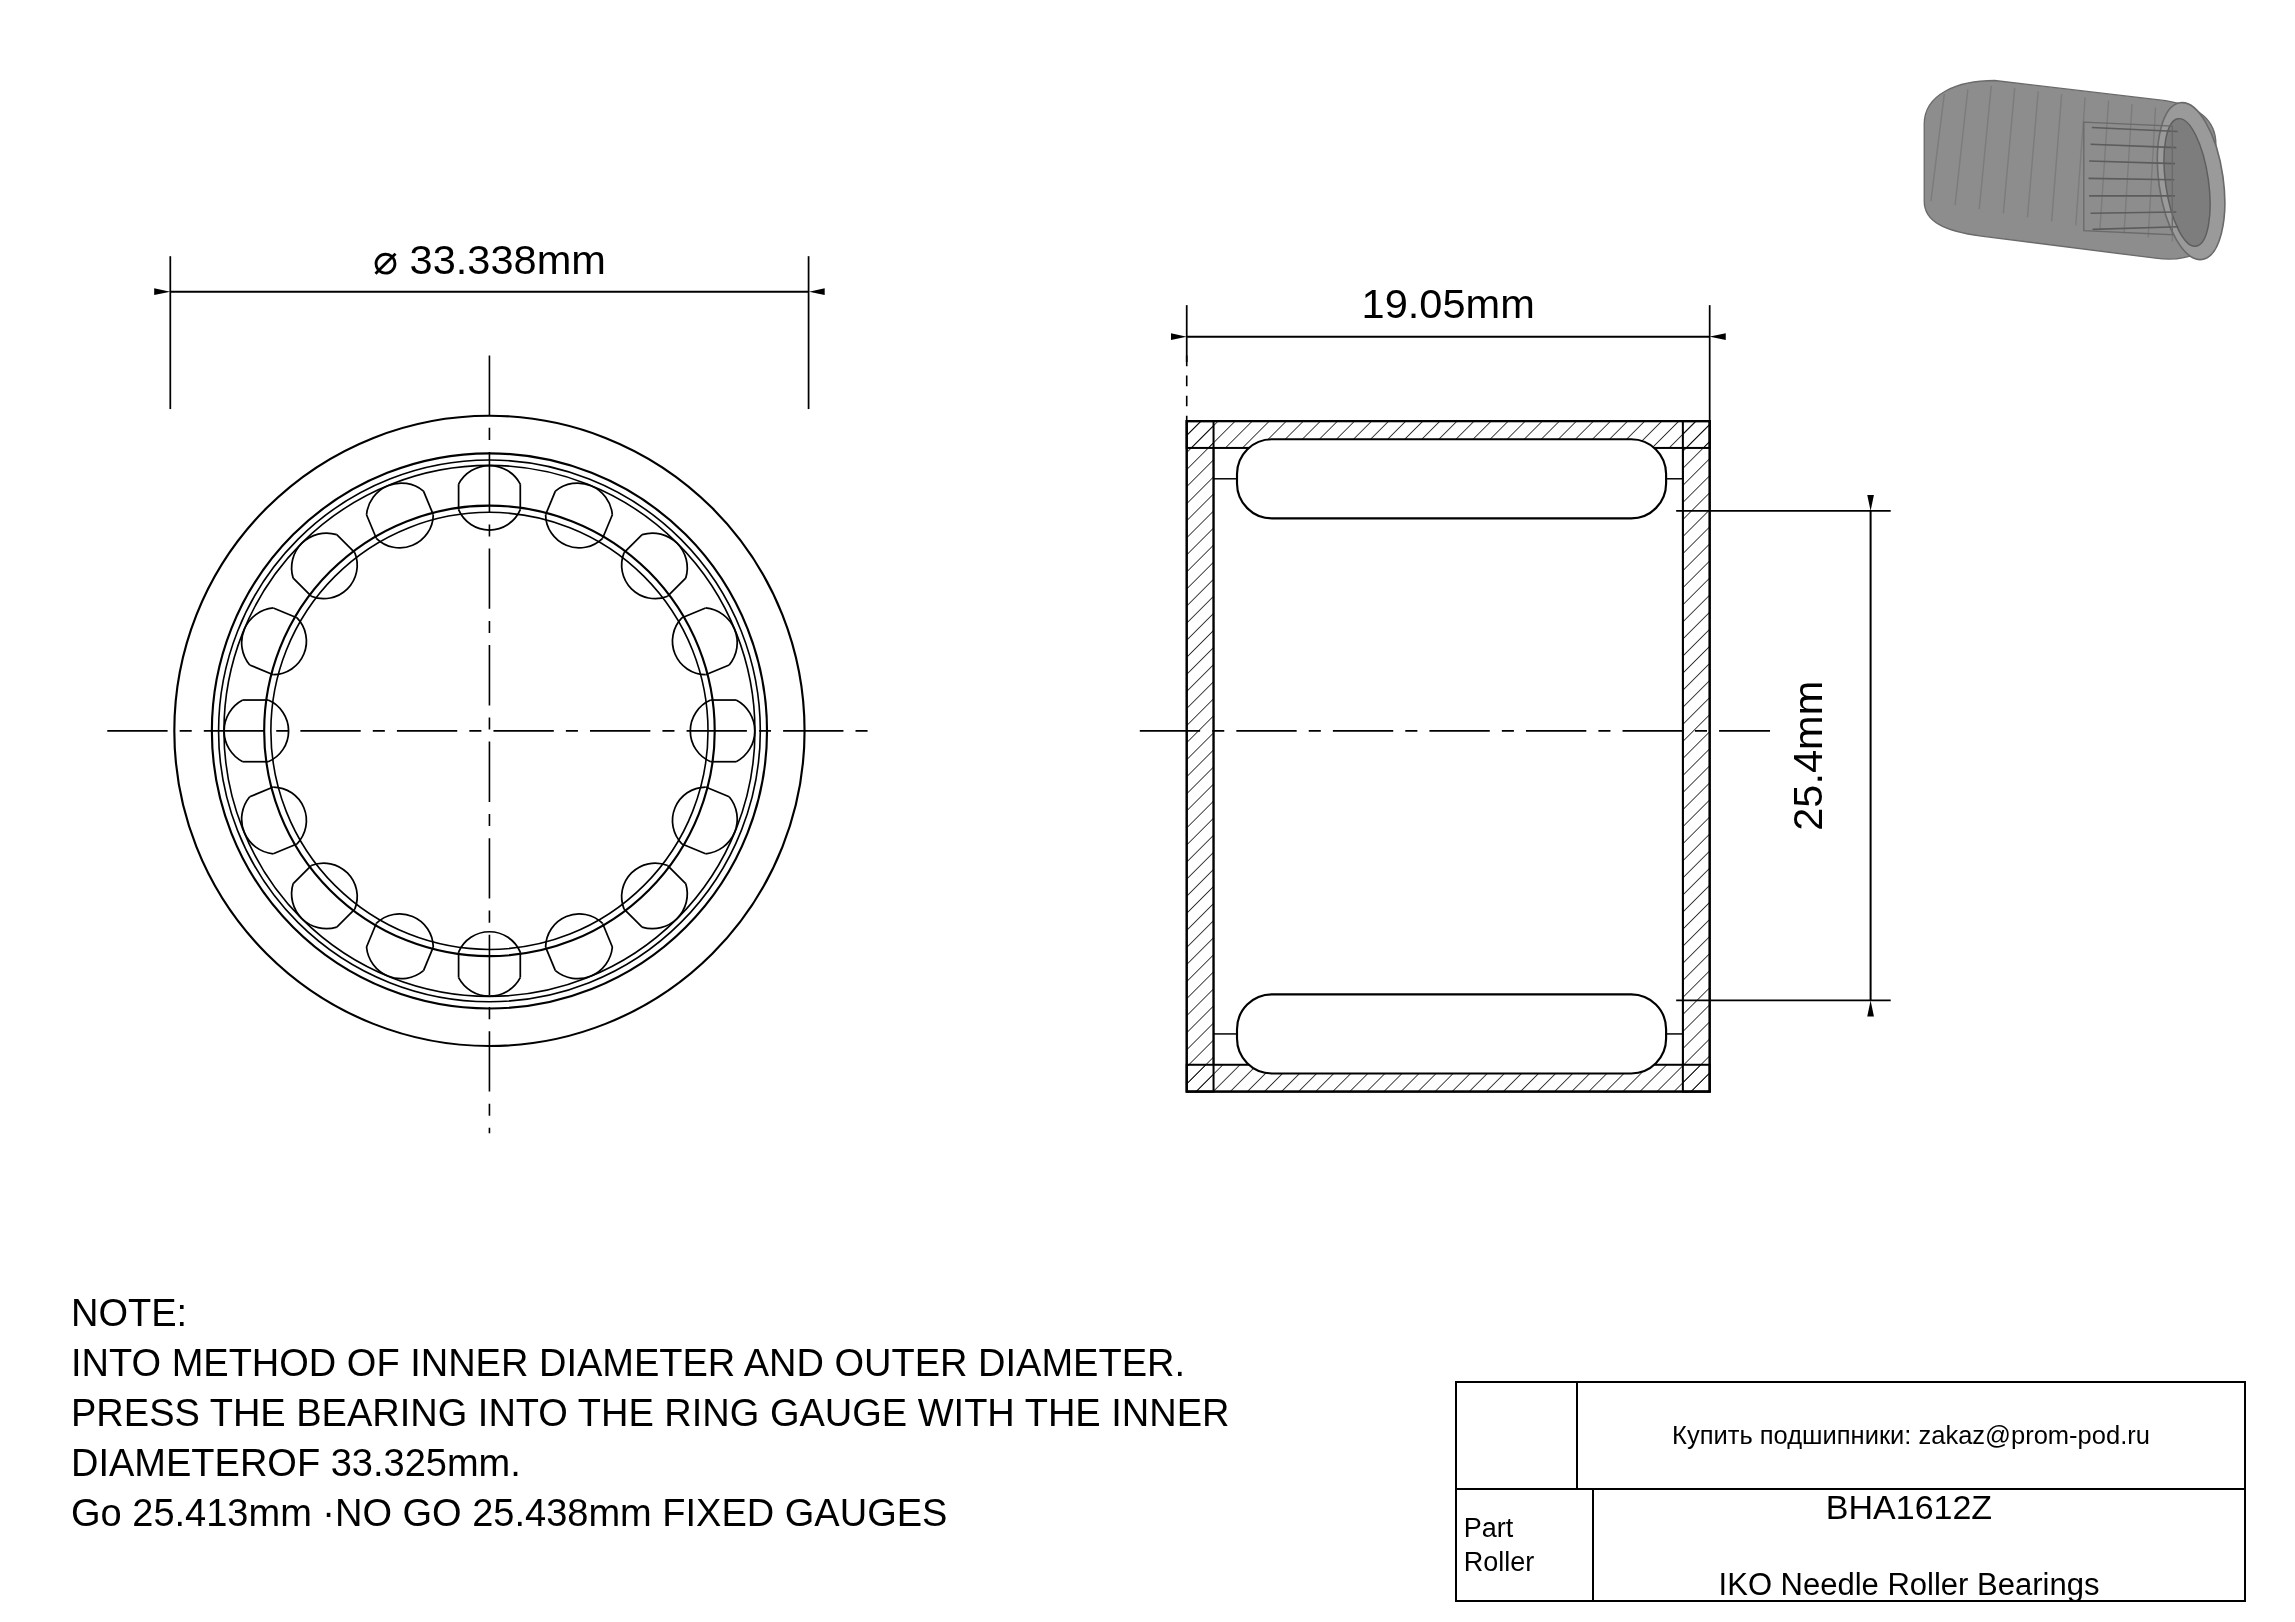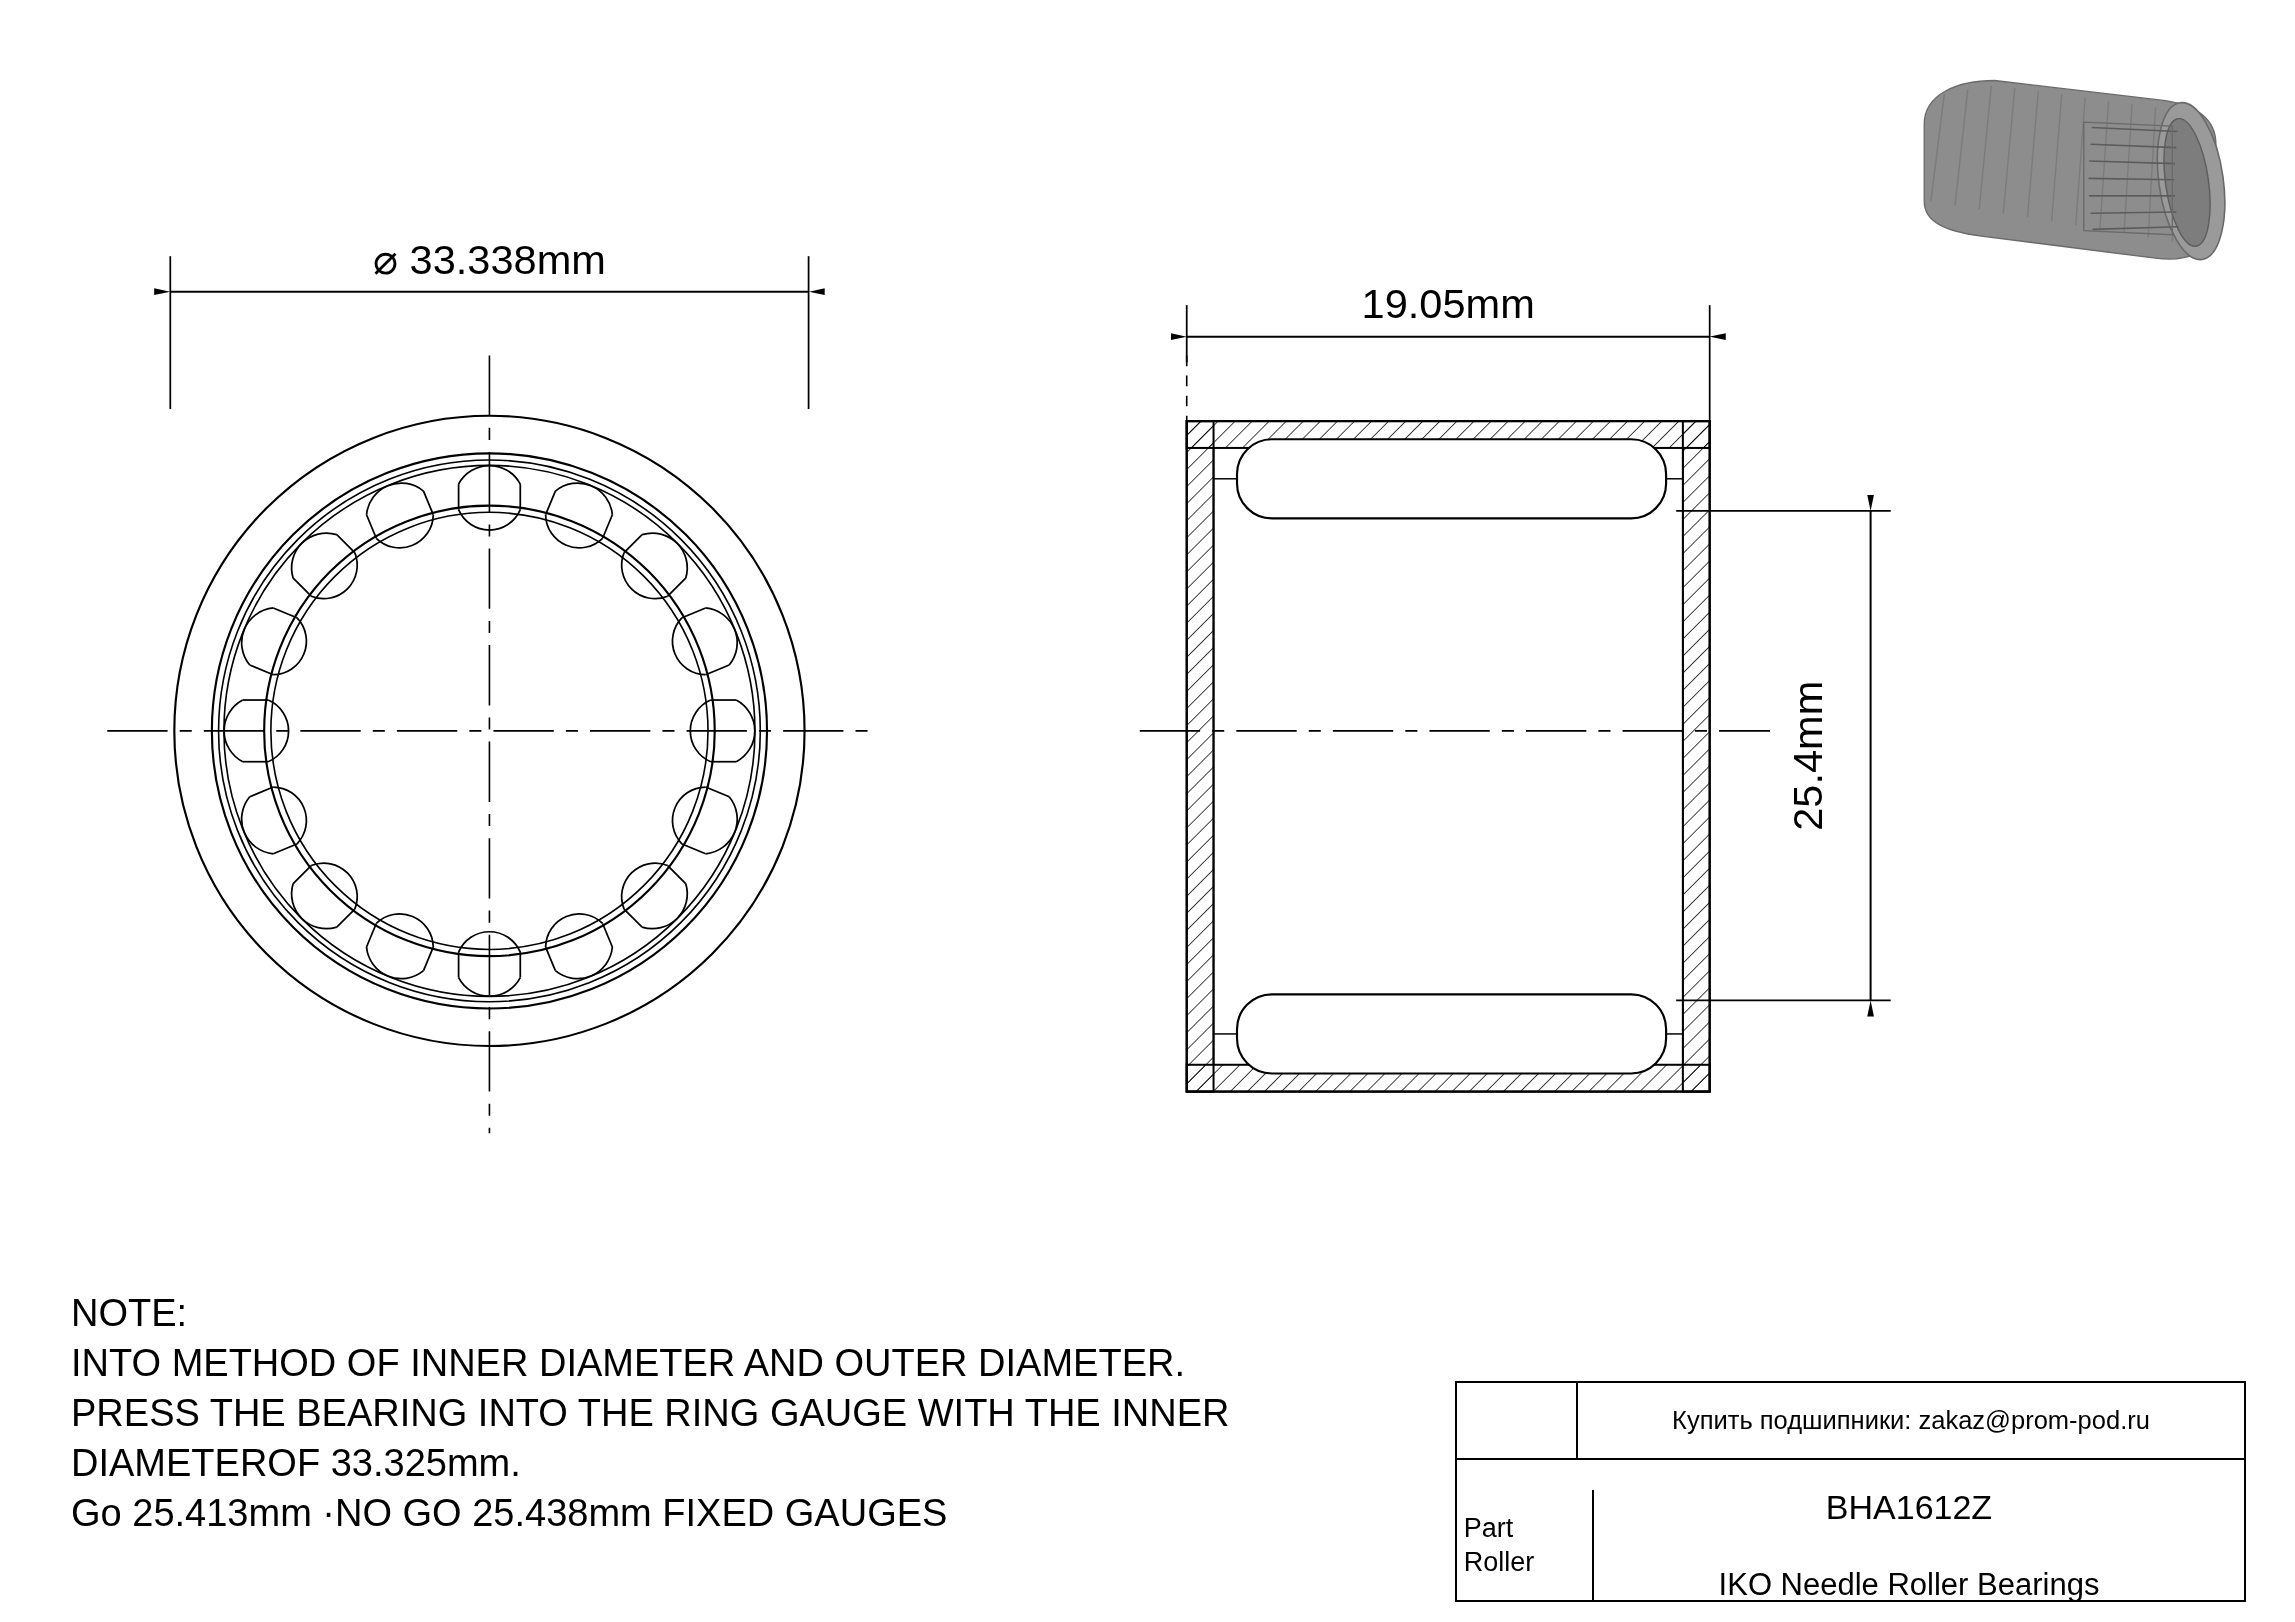--- a/index.html
+++ b/index.html
@@ -4,21 +4,21 @@
 <style>
   html,body{margin:0;padding:0;background:#ffffff;}
   body{width:2295px;height:1622px;position:relative;font-family:"Liberation Sans",sans-serif;color:#000;}
   .stage{position:absolute;left:0;top:0;width:2295px;height:1622px;overflow:hidden;}
   svg{display:block;}
   .dim-text{font-family:"Liberation Sans",sans-serif;font-size:62px;fill:#000;}
   .note-block{position:absolute;left:62px;top:1288px;width:1274px;margin-left:9px;}
   .note-line{font-size:38px;line-height:50px;white-space:nowrap;}
   .note-title{font-size:38px;line-height:50px;}
   .tbl{position:absolute;left:1455px;top:1381px;width:791px;height:221px;border:2px solid #000;box-sizing:border-box;}
-  .tbl .row1{position:absolute;left:0;top:0;right:0;height:77px;border-bottom:2px solid #000;box-sizing:border-box;}
+  .tbl .row1{position:absolute;left:0;top:0;right:0;height:107px;border-bottom:2px solid #000;box-sizing:border-box;}
   .tbl .row1 .cellA{position:absolute;left:0;top:0;width:121px;height:100%;border-right:2px solid #000;box-sizing:border-box;}
   .tbl .row1 .cellB{position:absolute;left:121px;top:0;right:0;height:100%;display:flex;align-items:center;justify-content:center;}
   .tbl .row2{position:absolute;left:0;top:107px;right:0;bottom:0;}
   .tbl .row2 .cellA{position:absolute;left:0;top:0;width:137px;height:100%;border-right:2px solid #000;box-sizing:border-box;display:flex;flex-direction:column;align-items:flex-start;justify-content:center;padding-left:6.7px;box-sizing:border-box;}
   .tbl .row2 .cellB{position:absolute;left:121px;top:0;right:4px;height:100%;display:flex;flex-direction:column;align-items:center;justify-content:center;}
   .email{font-size:25.5px;}
   .pn-word{font-size:27px;line-height:34px;}
   .partnum{font-size:34px;line-height:43px;}
   .brand{font-size:31px;line-height:40px;margin-top:36px;}
 </style>

